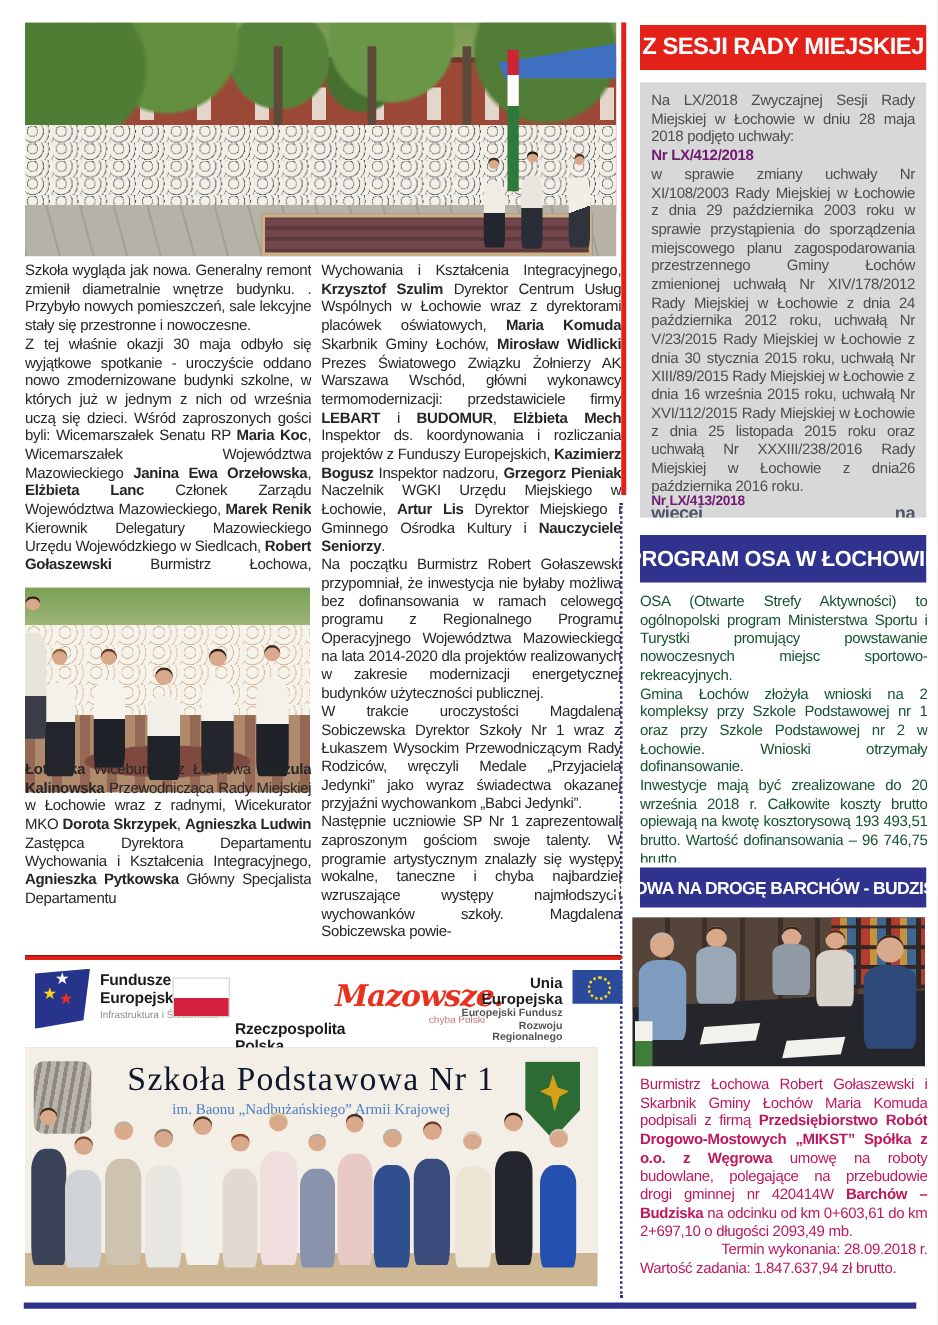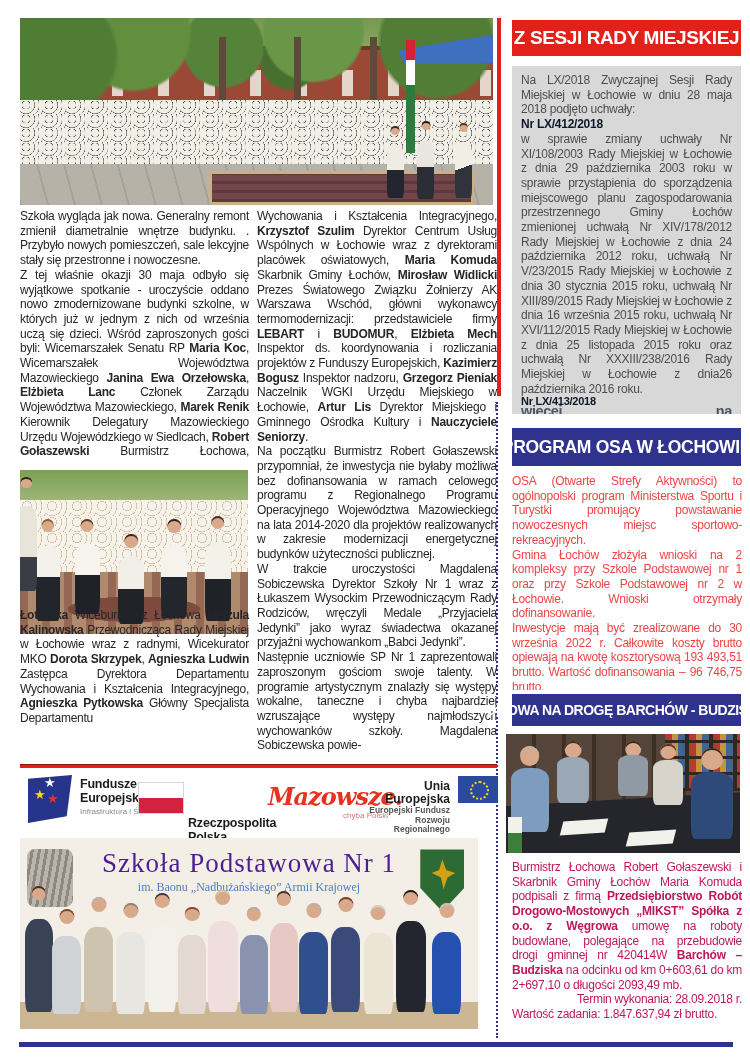--- a/index.html
+++ b/index.html
@@ -14,21 +14,21 @@
   
   .red-vline{background:#e32119;}
   .blue-vline{border-left:2px dotted #30338e;}
   .red-hline{background:#e32119;border-top:1px solid #8f120e;}
   .navy-hline{background:#30338e;}
   
   .sec-header{display:flex;align-items:center;justify-content:center;color:#fff;font-weight:bold;white-space:nowrap;}
   .hdr-red{background:#e32119;font-size:19px;letter-spacing:-0.4px;}
   .hdr-navy{background:#30338e;}
   .gray-panel{background:#d8d8d8;color:#4d4d4d;padding:7px 9px;box-sizing:border-box;}
-  .res-ref{font-weight:bold;color:#0f172a;}
+  .res-ref{font-weight:bold;color:#701a75;}
   .more-link{font-weight:bold;font-size:14.5px;letter-spacing:-0.4px;color:#4e5566;display:block;line-height:15px;}
   .ref2{display:block;line-height:10px;margin-bottom:-2px;position:relative;}
   
   .photo{position:absolute;overflow:hidden;background:#cfc8bd;}
   .photo *{position:absolute;}
   .person::before{content:"";position:absolute;left:50%;transform:translateX(-50%);top:0;width:52%;aspect-ratio:1/1;
                   border-radius:50%;background:var(--skin,#d9a98c);box-shadow:inset 0 2px 0 var(--hair,rgba(40,30,25,.55));}
   .person::after{content:"";position:absolute;left:0;right:0;top:26%;bottom:0;border-radius:40% 40% 10% 10%/18%;background:var(--c,#888);}
   
   .tp-sky{left:0;right:0;top:0;height:32%;background:linear-gradient(180deg,#76994f,#9db06c);}
@@ -66,21 +66,21 @@
       repeating-linear-gradient(90deg,rgba(122,70,60,.5) 0 8px,rgba(0,0,0,0) 8px 22px);}
   
   .um-cab{left:0;right:0;top:0;height:62%;background:repeating-linear-gradient(90deg,#55443a 0 26px,#3c2f27 26px 30px);}
   .um-shelf{right:0;top:0;width:32%;height:48%;background:
       repeating-linear-gradient(0deg,#2c2420 0 3px,rgba(0,0,0,0) 3px 16px),
       repeating-linear-gradient(90deg,#c23b2e 0 7px,#d9a23c 7px 13px,#3b6ea5 13px 20px,#2c2420 20px 24px);opacity:.85;}
   .um-table{left:0;right:0;bottom:0;height:58%;background:#25262b;clip-path:polygon(0 32%,100% 12%,100% 100%,0 100%);}
   .um-paper{background:#f2f1ec;transform:skewX(-18deg) rotate(-4deg);}
   
   .bp-wall{left:0;right:0;top:0;bottom:0;background:linear-gradient(180deg,#f3efe6 0 86%,#cdb694 86% 100%);}
-  .bp-banner1{left:0;width:100%;top:5%;text-align:center;font-family:"Liberation Serif",serif;color:#4c1d95;font-size:27px;letter-spacing:1px;}
+  .bp-banner1{left:0;width:100%;top:5%;text-align:center;font-family:"Liberation Serif",serif;color:#0f172a;font-size:27px;letter-spacing:1px;}
   .bp-banner2{left:0;width:100%;top:22%;text-align:center;font-family:"Liberation Serif",serif;color:#4d7ec2;font-size:12px;}
   .bp-shield{clip-path:polygon(0 0,100% 0,100% 62%,50% 100%,0 62%);}
   .bp-gold{background:#d4a017;clip-path:polygon(50% 0,65% 35%,100% 45%,70% 60%,55% 100%,45% 60%,10% 45%,38% 35%);}
   
   .logo-txt{font-size:12.5px;font-weight:bold;line-height:13.5px;color:#1c1c1c;letter-spacing:-0.2px;}
   .logo-sub{font-size:8px;font-weight:normal;color:#8a8a8a;letter-spacing:0;}
   .fe-flag{background:#27348b;clip-path:polygon(0 8%,100% 0,88% 86%,0 100%);}
   .fe-star{position:absolute;font-size:13px;line-height:13px;}
   .pl-flag{background:linear-gradient(180deg,#ffffff 0 50%,#d4213d 50% 100%);border:1px solid #d6d6d6;}
   .mz-txt{color:#e8321f;font-weight:bold;font-size:24px;letter-spacing:-1px;font-family:"DejaVu Serif",serif;font-style:italic;}
@@ -214,24 +214,24 @@
     <p>w sprawie zmiany uchwały Nr XI/108/2003 Rady Miejskiej w Łochowie z dnia 29 października 2003 roku w sprawie przystąpienia do sporządzenia miejscowego planu zagospodarowania przestrzennego Gminy Łochów zmienionej uchwałą Nr XIV/178/2012 Rady Miejskiej w Łochowie z dnia 24 października 2012 roku, uchwałą Nr V/23/2015 Rady Miejskiej w Łochowie z dnia 30 stycznia 2015 roku, uchwałą Nr XIII/89/2015 Rady Miejskiej w Łochowie z dnia 16 września 2015 roku, uchwałą Nr XVI/112/2015 Rady Miejskiej w Łochowie z dnia 25 listopada 2015 roku oraz uchwałą Nr XXXIII/238/2016 Rady Miejskiej w Łochowie z dnia26 października 2016 roku.</p>
     <span class="res-ref ref2" style="font-size:11px;">Nr LX/413/2018</span>
     <a class="more-link">więcej na www.bip.gminalochow.pl</a>
 
   </div>
 
   <div class="abs sec-header hdr-navy" style="left:512px;top:428px;width:229px;height:38px;font-size:17.5px;letter-spacing:-0.3px;">
     <span>PROGRAM OSA W ŁOCHOWIE</span>
   </div>
 
-  <div class="abs clip body-txt" style="left:512px;top:474px;width:230px;height:216px;color:#ef4444;">
+  <div class="abs clip body-txt" style="left:512px;top:474px;width:230px;height:216px;color:#14532d;">
     <p>OSA (Otwarte Strefy Aktywności) to ogólnopolski program Ministerstwa Sportu i Turystki promujący powstawanie nowoczesnych miejsc sportowo-rekreacyjnych.</p>
     <p>Gmina Łochów złożyła wnioski na 2 kompleksy przy Szkole Podstawowej nr 1 oraz przy Szkole Podstawowej nr 2 w Łochowie. Wnioski otrzymały dofinansowanie.</p>
-    <p>Inwestycje mają być zrealizowane do 30 września 2022 r. Całkowite koszty brutto opiewają na kwotę kosztorysową 193 493,51 brutto. Wartość dofinansowania – 96 746,75 brutto.</p>
+    <p>Inwestycje mają być zrealizowane do 20 września 2018 r. Całkowite koszty brutto opiewają na kwotę kosztorysową 193 493,51 brutto. Wartość dofinansowania – 96 746,75 brutto.</p>
   </div>
 
   <div class="abs sec-header hdr-navy" style="left:512px;top:694px;width:229px;height:32px;font-size:14px;letter-spacing:-0.5px;">
     <span>UMOWA NA DROGĘ BARCHÓW - BUDZISKA</span>
   </div>
 
   <div class="photo" style="left:506px;top:734px;width:234px;height:119px;background:#3c2f27;">
     <div class="um-cab"></div>
     <div class="um-shelf"></div>
     <div class="um-table"></div>

